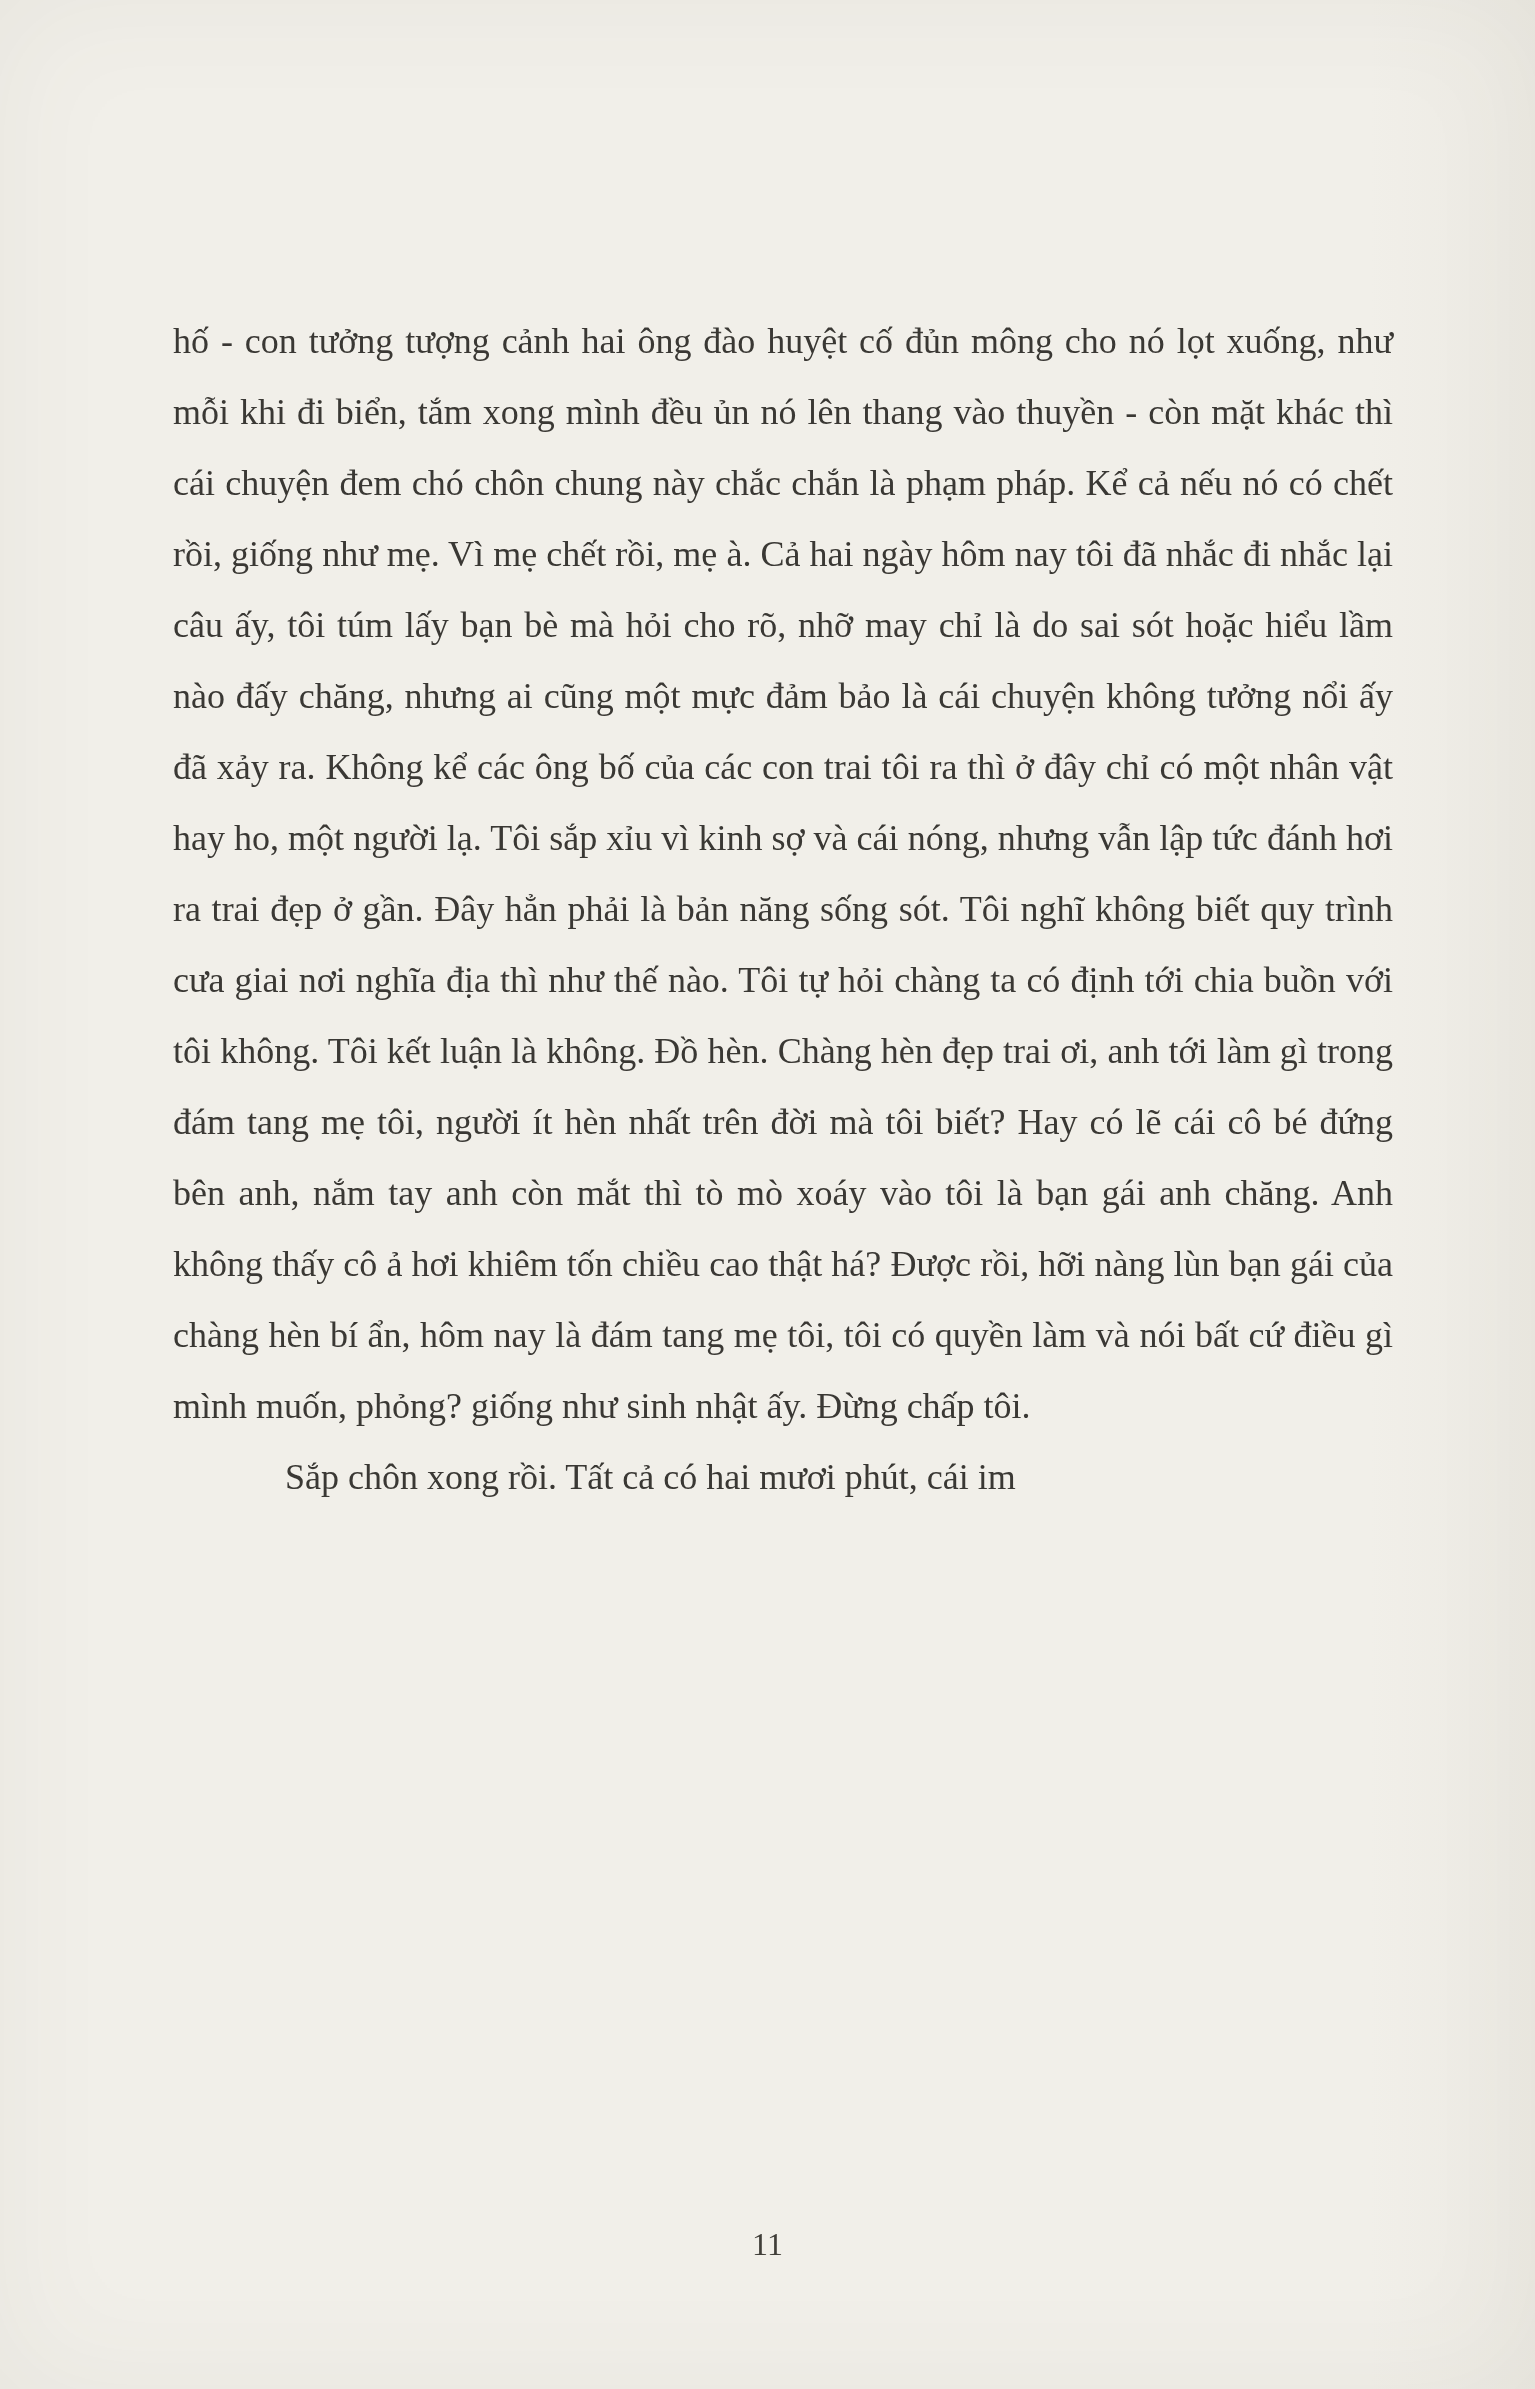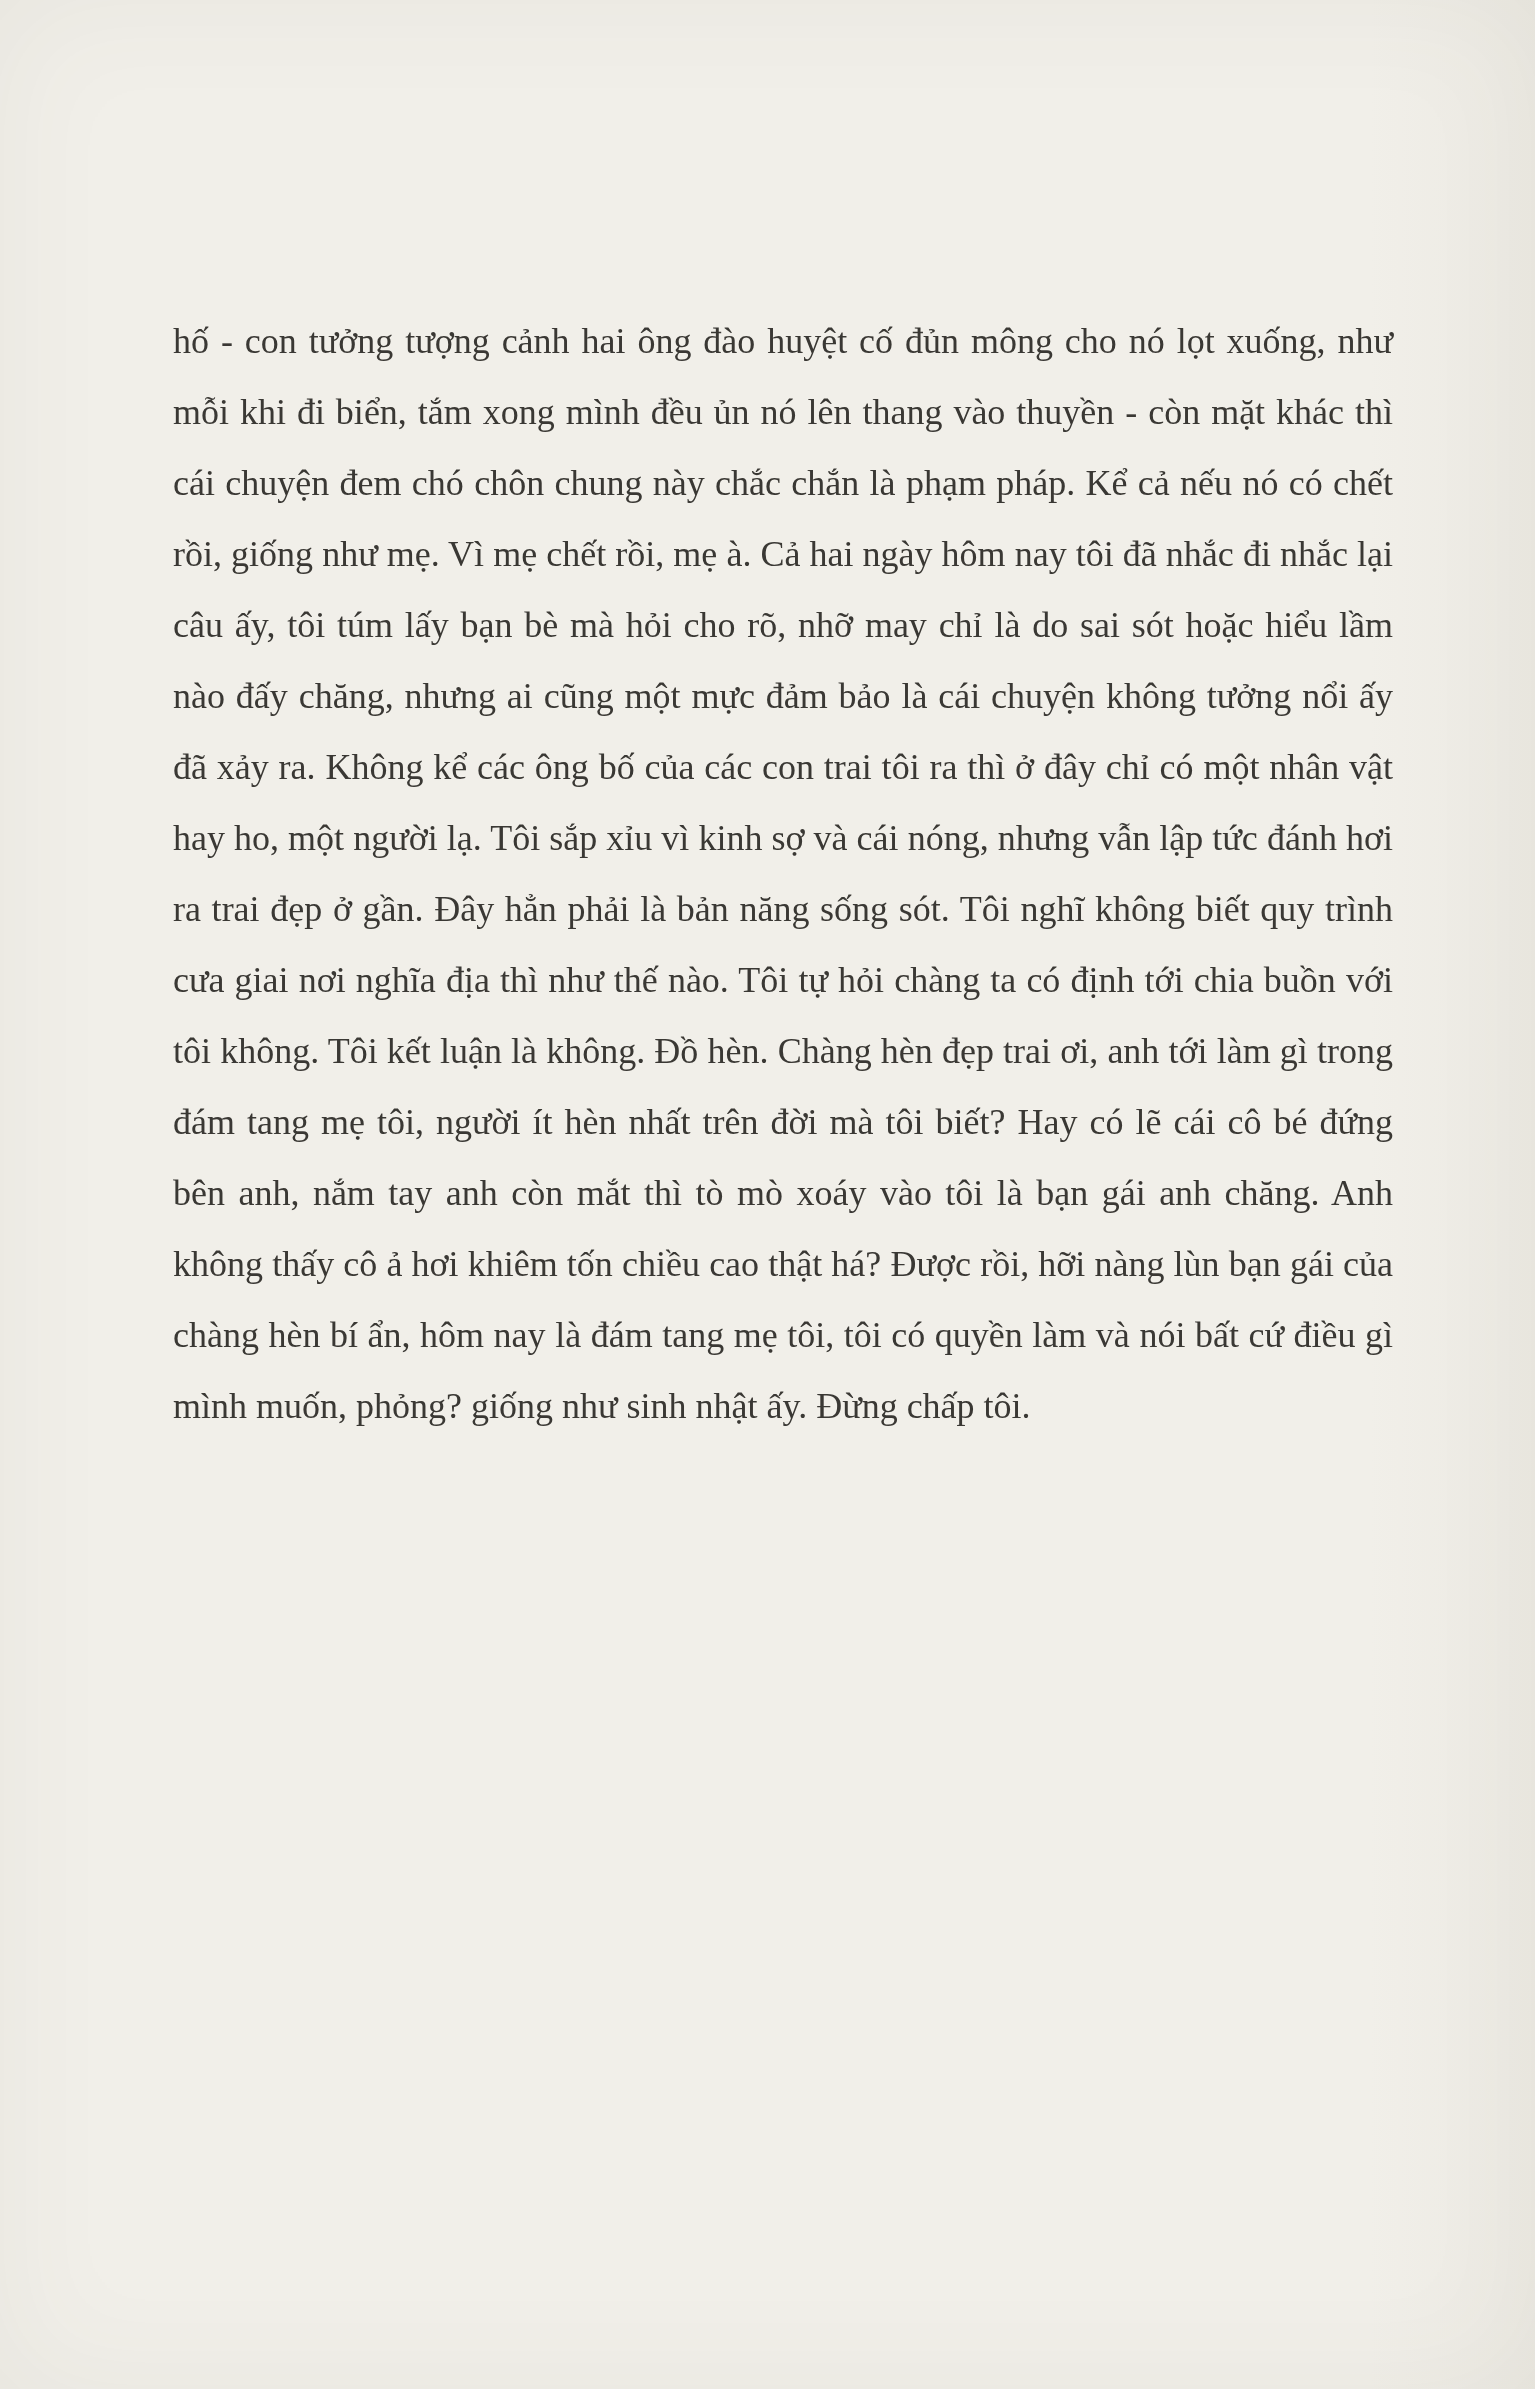--- a/index.html
+++ b/index.html
@@ -67,17 +67,19 @@
   }
 </style>
 </head>
 <body>
 
 <div class="page">
 
 
   <div class="body-text">
     <p class="para no-indent">hố - con tưởng tượng cảnh hai ông đào huyệt cố đủn mông cho nó lọt xuống, như mỗi khi đi biển, tắm xong mình đều ủn nó lên thang vào thuyền - còn mặt khác thì cái chuyện đem chó chôn chung này chắc chắn là phạm pháp. Kể cả nếu nó có chết rồi, giống như mẹ. Vì mẹ chết rồi, mẹ à. Cả hai ngày hôm nay tôi đã nhắc đi nhắc lại câu ấy, tôi túm lấy bạn bè mà hỏi cho rõ, nhỡ may chỉ là do sai sót hoặc hiểu lầm nào đấy chăng, nhưng ai cũng một mực đảm bảo là cái chuyện không tưởng nổi ấy đã xảy ra. Không kể các ông bố của các con trai tôi ra thì ở đây chỉ có một nhân vật hay ho, một người lạ. Tôi sắp xỉu vì kinh sợ và cái nóng, nhưng vẫn lập tức đánh hơi ra trai đẹp ở gần. Đây hẳn phải là bản năng sống sót. Tôi nghĩ không biết quy trình cưa giai nơi nghĩa địa thì như thế nào. Tôi tự hỏi chàng ta có định tới chia buồn với tôi không. Tôi kết luận là không. Đồ hèn. Chàng hèn đẹp trai ơi, anh tới làm gì trong đám tang mẹ tôi, người ít hèn nhất trên đời mà tôi biết? Hay có lẽ cái cô bé đứng bên anh, nắm tay anh còn mắt thì tò mò xoáy vào tôi là bạn gái anh chăng. Anh không thấy cô ả hơi khiêm tốn chiều cao thật há? Được rồi, hỡi nàng lùn bạn gái của chàng hèn bí ẩn, hôm nay là đám tang mẹ tôi, tôi có quyền làm và nói bất cứ điều gì mình muốn, phỏng? giống như sinh nhật ấy. Đừng chấp tôi.</p>
+    <p class="para indent">Sắp chôn xong rồi. Tất cả có hai mươi phút, cái im</p>
   </div>
 
+  <div class="page-number">11</div>
 
 </div>
 
 
 </body></html>

